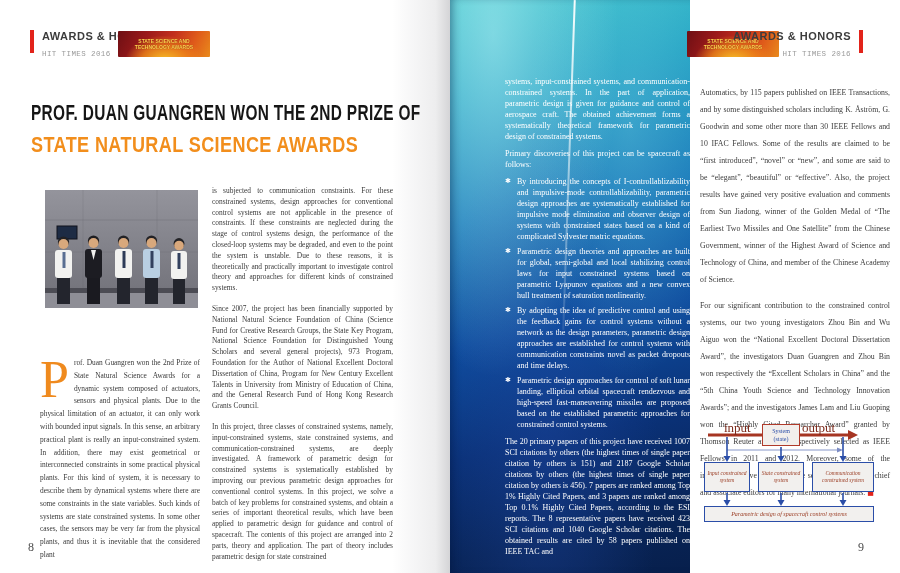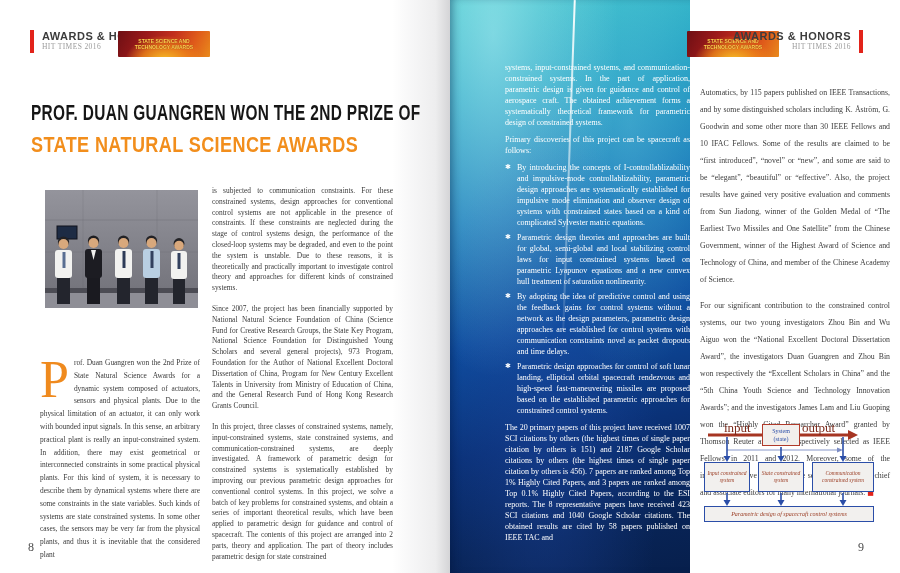--- a/index.html
+++ b/index.html
@@ -5,21 +5,21 @@
   * { margin:0; padding:0; box-sizing:border-box; }
   body { background:#ffffff; font-family:"Liberation Serif", serif; }
   .spread { position:relative; width:900px; height:573px; background:#ffffff; overflow:hidden; }
 
   
   .hdr { position:absolute; top:30px; }
   .hdr-left { left:30px; display:flex; gap:8px; }
   .hdr-right { right:37px; display:flex; gap:8px; text-align:right; }
   .red-bar { width:4px; height:23px; background:#E2231A; }
   .hdr-section { font-family:"Liberation Sans", sans-serif; font-weight:bold; font-size:11px; color:#3c3c3c; letter-spacing:0.5px; }
-  .hdr-edition { font-family:Liberation Serif, serif; font-size:7.5px; color:#9a9a9a; margin-top:0; letter-spacing:0.4px; }
+  .hdr-edition { font-family:Liberation Mono, monospace; font-size:7.5px; color:#9a9a9a; margin-top:8px; letter-spacing:0.4px; }
 
   .banner { position:absolute; top:31px; width:92px; height:26px; border-radius:1px;
     background:
       radial-gradient(ellipse at 50% 115%, rgba(250,200,40,0.95) 0%, rgba(240,140,25,0.75) 35%, rgba(240,140,25,0) 60%),
       linear-gradient(115deg, #6e0f14 0%, #9c1a1a 30%, #c22f1d 55%, #df5a1a 78%, #e98a1c 100%);
     display:flex; align-items:center; justify-content:center; overflow:hidden; }
   .banner-left { left:118px; }
   .banner-right { left:687px; }
   .banner-text { font-family:"Liberation Sans", sans-serif; font-weight:bold; font-size:5px; color:#ffd84d; text-align:center; line-height:1.2; padding:0 6px; text-shadow:0 0 1px #7a1010; }
 
@@ -41,21 +41,21 @@
   
   .blue-panel { position:absolute; left:450px; top:0; width:240px; height:573px;
     background:
       radial-gradient(ellipse at 18% 6%, rgba(190,245,248,0.55) 0%, rgba(190,245,248,0) 45%),
       radial-gradient(ellipse at 75% 22%, rgba(130,215,235,0.30) 0%, rgba(130,215,235,0) 40%),
       radial-gradient(ellipse at 40% 80%, rgba(30,70,160,0.45) 0%, rgba(30,70,160,0) 55%),
       linear-gradient(168deg, #3cc2cb 0%, #23a3c3 16%, #1577b8 36%, #0e4d9f 56%, #0a3177 74%, #082457 90%, #071f4c 100%);
     box-shadow: inset 6px 0 10px -4px rgba(0,20,60,0.45); }
   .lightning { position:absolute; left:118px; top:0; width:2px; height:330px;
     background:linear-gradient(to bottom, rgba(255,255,255,0.95), rgba(255,255,255,0.1)); filter:blur(0.6px); transform:rotate(2deg); }
-  .col-blue { left:505px; top:62px; width:185px; font-size:8px; line-height:11px; color:#ffffff; }
+  .col-blue { left:505px; top:76px; width:185px; font-size:8px; line-height:11px; color:#ffffff; }
   .col-blue p { margin-bottom:6px; }
   .bullet { display:flex; gap:4px; margin-bottom:4px; }
   .bullet .mk { flex:0 0 8px; font-size:7px; line-height:11px; color:#ffffff; }
   .bullet .bt { text-align:justify; }
 
   
   .col-white { left:700px; top:84px; width:190px; font-size:7.8px; line-height:17px; }
   .col-white p { margin-bottom:9px; }
   .end-mark { color:#E2231A; font-size:7px; margin-left:2px; font-family:"DejaVu Sans", sans-serif; }
 

